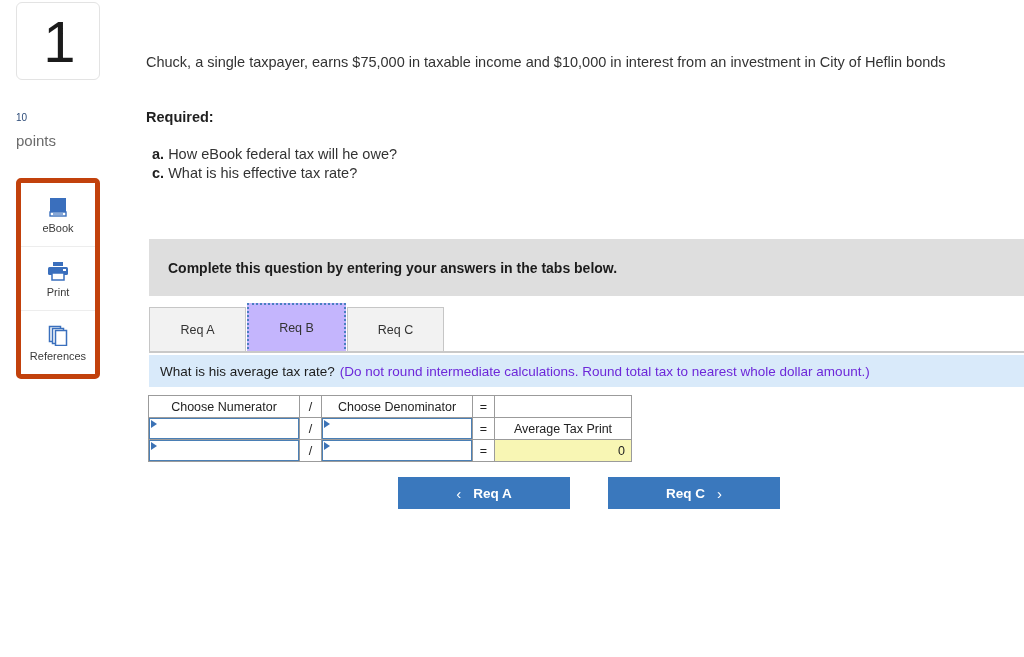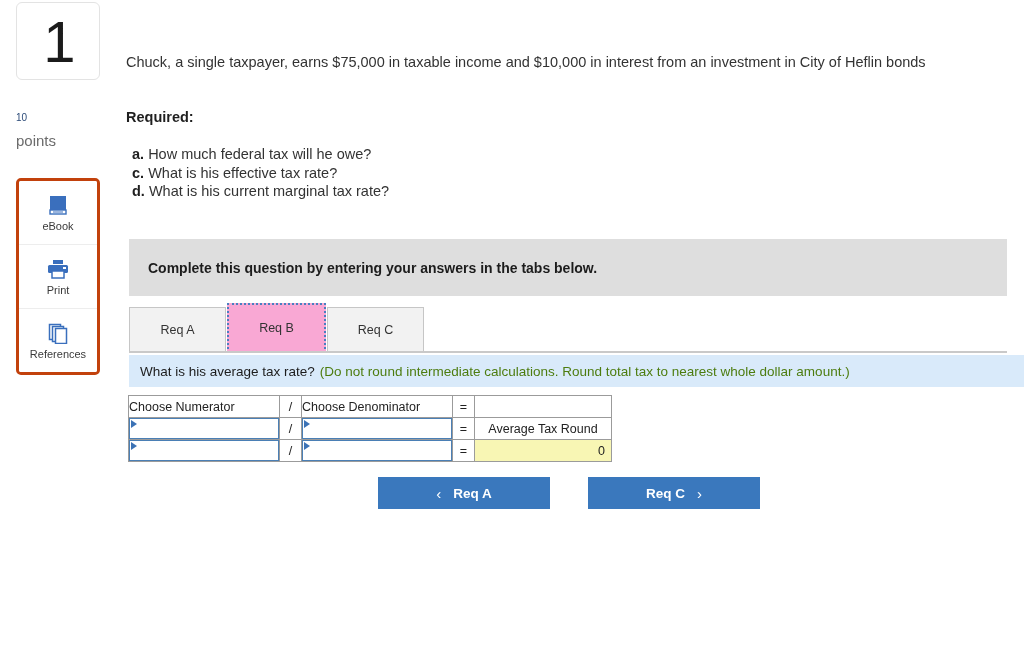--- a/index.html
+++ b/index.html
@@ -61,21 +61,21 @@
     top: 132px;
     font-size: 15px;
     color: #6b6b6b;
   }
 
   .tool-stack {
     position: absolute;
     left: 16px;
     top: 178px;
     width: 84px;
-    border: 3px solid #c2410c;
+    border: 5px solid #c2410c;
     border-radius: 5px;
     background: #fff;
     box-sizing: border-box;
     overflow: hidden;
   }
   .tool-item {
     height: 63px;
     border-bottom: 1px solid #ededed;
     display: flex;
     flex-direction: column;
@@ -93,21 +93,21 @@
     margin-bottom: 3px;
   }
   .tool-label {
     font-size: 11px;
     color: #3a3a3a;
   }
 
   
   #main {
     position: absolute;
-    left: 126px;
+    left: 146px;
     top: 0;
     right: 0;
     height: 506px;
   }
   .prompt-para {
     position: absolute;
     left: 0;
     top: 53px;
     width: 1000px;
     font-size: 14.5px;
@@ -190,21 +190,21 @@
     background: #f2f2f2;
     font-size: 12.5px;
     color: #333;
     display: flex;
     align-items: center;
     justify-content: center;
     margin-right: 1px;
     cursor: pointer;
   }
   .tab.active {
-    background: #f9a8d4;
+    background: #c4b5fd;
     border: 2px dotted #4a7fc1;
     height: 50px;
     width: 99px;
   }
   .tabs-underline {
     position: absolute;
     left: 3px;
     top: 351px;
     width: 878px;
     height: 2px;
@@ -222,42 +222,42 @@
     display: flex;
     align-items: center;
   }
   .qbar-text {
     margin-left: 11px;
     font-size: 13.5px;
     color: #1c1c1c;
     white-space: nowrap;
   }
   .qbar-note {
-    color: #4d7c0f;
+    color: #6d28d9;
     margin-left: 5px;
   }
 
   
   .ans-table {
     position: absolute;
     left: 2px;
     top: 395px;
     border-collapse: collapse;
     font-size: 12.5px;
     color: #222;
     background: #fff;
   }
   .ans-table td {
     border: 1px solid #9b9b9b;
     height: 21px;
     padding: 0;
     background: #fff;
   }
   .th-cell {
-    text-align: left;
+    text-align: center;
     width: 150px;
     color: #222;
   }
   .op-cell {
     width: 21px;
     text-align: center;
     color: #222;
   }
   .result-cell {
     width: 136px;
@@ -382,29 +382,25 @@
 <div id="main">
 
   <div class="prompt-para">Chuck, a single taxpayer, earns $75,000 in taxable income and $10,000 in interest from an investment in City of Heflin bonds</div>
 
 
   <div class="required-head">Required:</div>
 
   <div class="req-list">
     <div class="req-item">
       <b>a.</b>
-      <span>How much federal tax will he owe?</span>
+      <span>How eBook federal tax will he owe?</span>
     </div>
     <div class="req-item">
       <b>c.</b>
       <span>What is his effective tax rate?</span>
-    </div>
-    <div class="req-item">
-      <b>d.</b>
-      <span>What is his current marginal tax rate?</span>
     </div>
   </div>
 
   <div class="instr-bar">
     <span class="instr-text">Complete this question by entering your answers in the tabs below.</span>
   </div>
 
   <div class="tabs">
     <div class="tab">
       <span>Req A</span>
@@ -435,21 +431,21 @@
     </tr>
     <tr>
       <td class="input-cell">
         <div class="cell-input"></div>
       </td>
       <td class="op-cell">/</td>
       <td class="input-cell">
         <div class="cell-input"></div>
       </td>
       <td class="op-cell">=</td>
-      <td class="label-cell">Average Tax Round</td>
+      <td class="label-cell">Average Tax Print</td>
     </tr>
     <tr>
       <td class="input-cell">
         <div class="cell-input"></div>
       </td>
       <td class="op-cell">/</td>
       <td class="input-cell">
         <div class="cell-input"></div>
       </td>
       <td class="op-cell">=</td>

